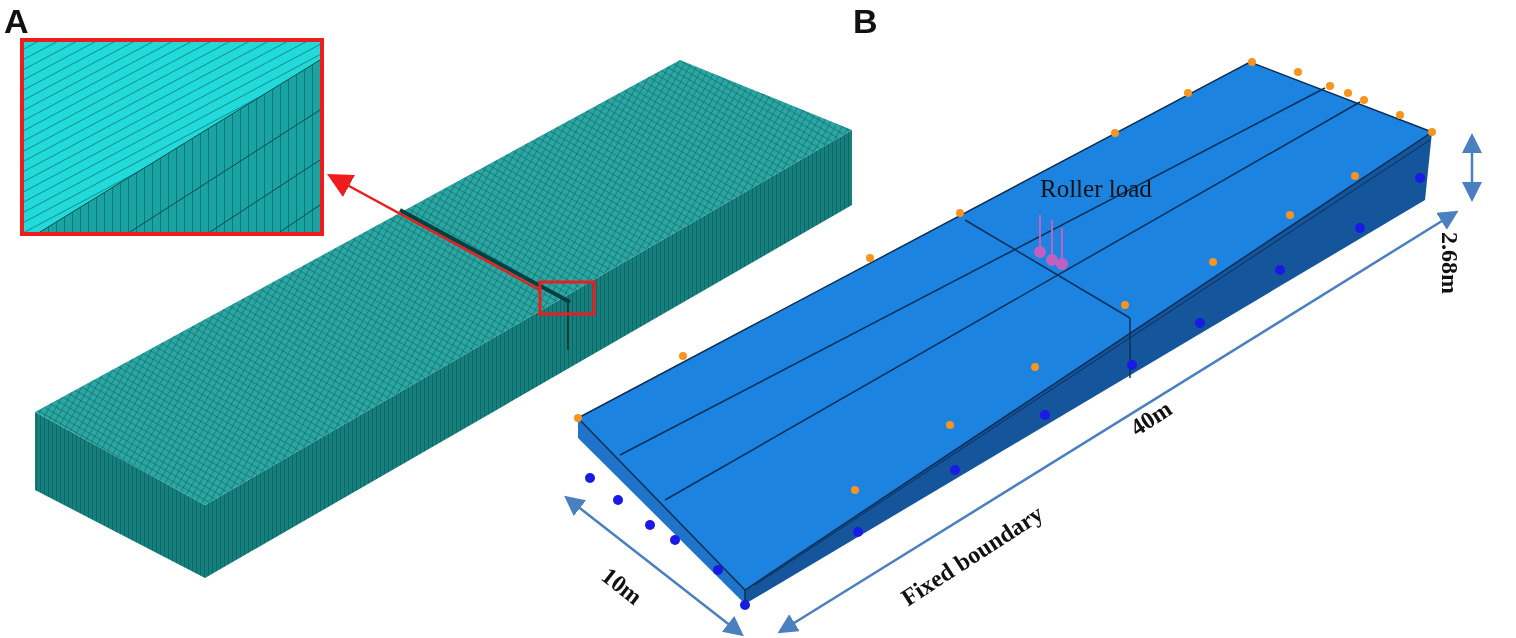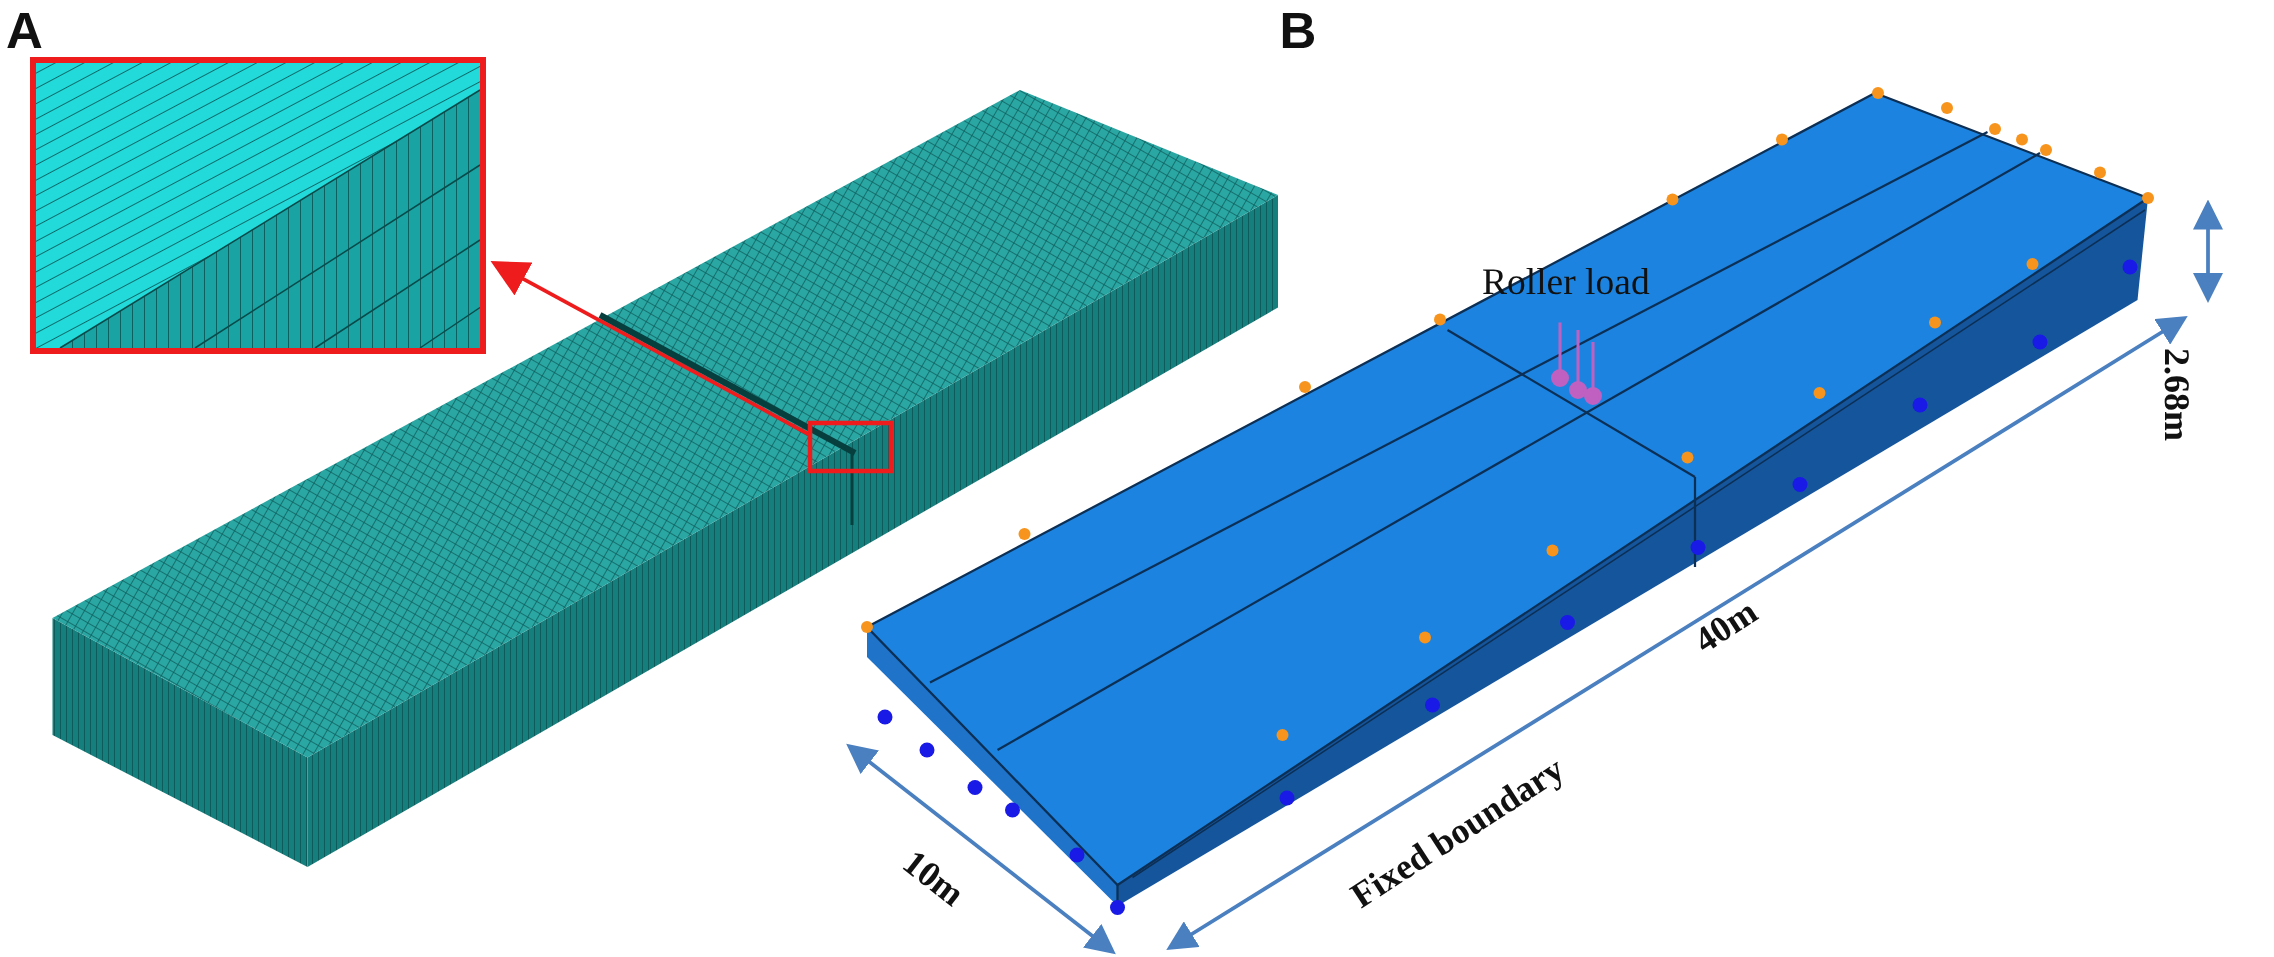--- a/index.html
+++ b/index.html
@@ -121,17 +121,17 @@
   <g stroke="#4a7fc0" stroke-width="2.5" fill="none">
     <line x1="1472" y1="143" x2="1472" y2="192" marker-start="url(#blueHeadStart)" marker-end="url(#blueHead)"></line>
     <line x1="786" y1="628" x2="1450" y2="216" marker-start="url(#blueHeadStart)" marker-end="url(#blueHead)"></line>
     <line x1="572" y1="502" x2="736" y2="630" marker-start="url(#blueHeadStart)" marker-end="url(#blueHead)"></line>
   </g>
 </svg>
 
 <div class="panel-label" style="left:4px;top:4px;">A</div>
 <div class="panel-label" style="left:853px;top:4px;">B</div>
 
-<div class="anno" style="left:988px;top:176px;font-size:25px;">Roller load</div>
+<div class="anno" style="left:1040px;top:176px;font-size:25px;">Roller load</div>
 <div class="anno" style="left:1462px;top:232px;font-size:24px;font-weight:bold;transform-origin:left top;transform:rotate(90deg);">2.68m</div>
 <div class="anno" style="left:1126px;top:420px;font-size:24px;font-weight:bold;transform-origin:left top;transform:rotate(-33deg);">40m</div>
 <div class="anno" style="left:897px;top:590px;font-size:24px;font-weight:bold;transform-origin:left top;transform:rotate(-33deg);">Fixed boundary</div>
 <div class="anno" style="left:612px;top:563px;font-size:24px;font-weight:bold;transform-origin:left top;transform:rotate(38deg);">10m</div>
 
 </body></html>

